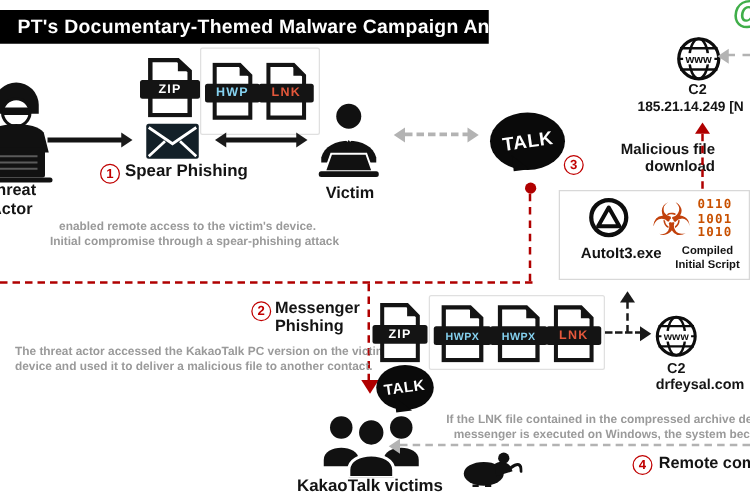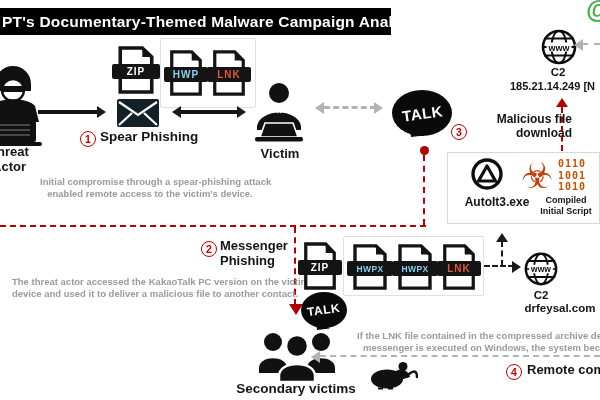--- a/index.html
+++ b/index.html
@@ -2,21 +2,21 @@
 <html><head>
 <meta charset="utf-8">
 <style>
   html,body{margin:0;padding:0;background:#fff;}
   #canvas{position:relative;width:600px;height:400px;overflow:hidden;background:#fff;
           font-family:"Liberation Sans",sans-serif;}
   .abs{position:absolute;}
   
   .titlebar{position:absolute;left:0;top:8px;width:391px;height:27px;background:#000;
             display:flex;align-items:center;}
-  .titlebar span{color:#fff;font-weight:bold;font-size:15.5px;letter-spacing:.2px;padding-left:2px;white-space:nowrap;}
+  .titlebar span{color:#fff;font-weight:bold;font-size:15.5px;letter-spacing:.2px;padding-left:14px;white-space:nowrap;}
   
   .stepnum{box-sizing:border-box;position:absolute;width:16px;height:16px;border:1.7px solid #c00000;
            border-radius:50%;color:#c00000;font-weight:bold;font-size:10.5px;
            display:flex;align-items:center;justify-content:center;background:#fff;}
   
   .lbl{position:absolute;color:#141414;font-weight:bold;white-space:nowrap;}
   .desc{position:absolute;color:#9a9a9a;font-weight:bold;font-size:9.5px;line-height:12px;
         text-align:center;white-space:nowrap;}
   
   .file{position:absolute;}
@@ -127,22 +127,22 @@
     <circle cx="29" cy="11" r="10" fill="#111"></circle>
     <path d="M7 44 C11 26 47 26 51 44 L51 48 H7 Z" fill="#111"></path>
     <path d="M22 24 h14 l-7 9 z" fill="#fff"></path>
     <path d="M29 30 l3 4 -3 11 -3 -11 z" fill="#111"></path>
     <path d="M15 41 h28 l5 14 h-38 z" fill="#111" stroke="#fff" stroke-width="1.6"></path>
     <rect x="5" y="55" width="48" height="4.5" rx="2" fill="#111"></rect>
   </svg>
   <div class="lbl" style="left:252px;top:146px;width:56px;text-align:center;font-size:13px;">Victim</div>
 
   <div class="desc" style="left:40px;top:176px;width:220px;">
+    <div>enabled remote access to the victim's device.</div>
     <div>Initial compromise through a spear-phishing attack</div>
-    <div>enabled remote access to the victim's device.</div>
   </div>
 
   <div class="dash-h gry" style="left:324px;top:106px;width:52px;border-top-width:3px;"></div>
   <div class="t-l gry" style="left:315px;top:102px;"></div>
   <div class="t-r gry" style="left:374px;top:102px;"></div>
 
   <div class="talk" style="left:392px;top:90px;width:60px;height:46px;">
     <span style="font-size:15px;">TALK</span>
   </div>
   <div class="talk-tail" style="left:402px;top:128px;"></div>
@@ -262,21 +262,21 @@
   <div class="talk-tail" style="left:308px;top:321px;"></div>
 
   <svg class="abs" style="left:257px;top:330px;" width="80" height="52" viewBox="0 0 80 52">
     <circle cx="16" cy="12" r="9" fill="#111"></circle>
     <path d="M2 38 c0 -13 28 -13 28 0 v5 h-28 z" fill="#111"></path>
     <circle cx="64" cy="12" r="9" fill="#111"></circle>
     <path d="M50 38 c0 -13 28 -13 28 0 v5 h-28 z" fill="#111"></path>
     <circle cx="40" cy="16" r="11" fill="#111" stroke="#fff" stroke-width="2.5"></circle>
     <path d="M22 46 c0 -16 36 -16 36 0 v6 h-36 z" fill="#111" stroke="#fff" stroke-width="2.5"></path>
   </svg>
-  <div class="lbl" style="left:230px;top:381px;width:132px;text-align:center;font-size:13.5px;">Secondary victims</div>
+  <div class="lbl" style="left:230px;top:381px;width:132px;text-align:center;font-size:13.5px;">KakaoTalk victims</div>
 
   <div class="desc" style="left:357px;top:330px;text-align:left;">If the LNK file contained in the compressed archive delivered</div>
   <div class="desc" style="left:363px;top:342px;text-align:left;">messenger is executed on Windows, the system becomes inf</div>
 
   <div class="dash-h gry" style="left:320px;top:355px;width:280px;"></div>
   <div class="t-l gry" style="left:311px;top:351px;"></div>
 
   <svg class="abs" style="left:368px;top:360px;" width="50" height="30" viewBox="0 0 50 30">
     <ellipse cx="19" cy="19" rx="16" ry="9.5" fill="#111"></ellipse>
     <path d="M28 11 a9 9 0 0 1 14 6 l-13 4 z" fill="#111"></path>

